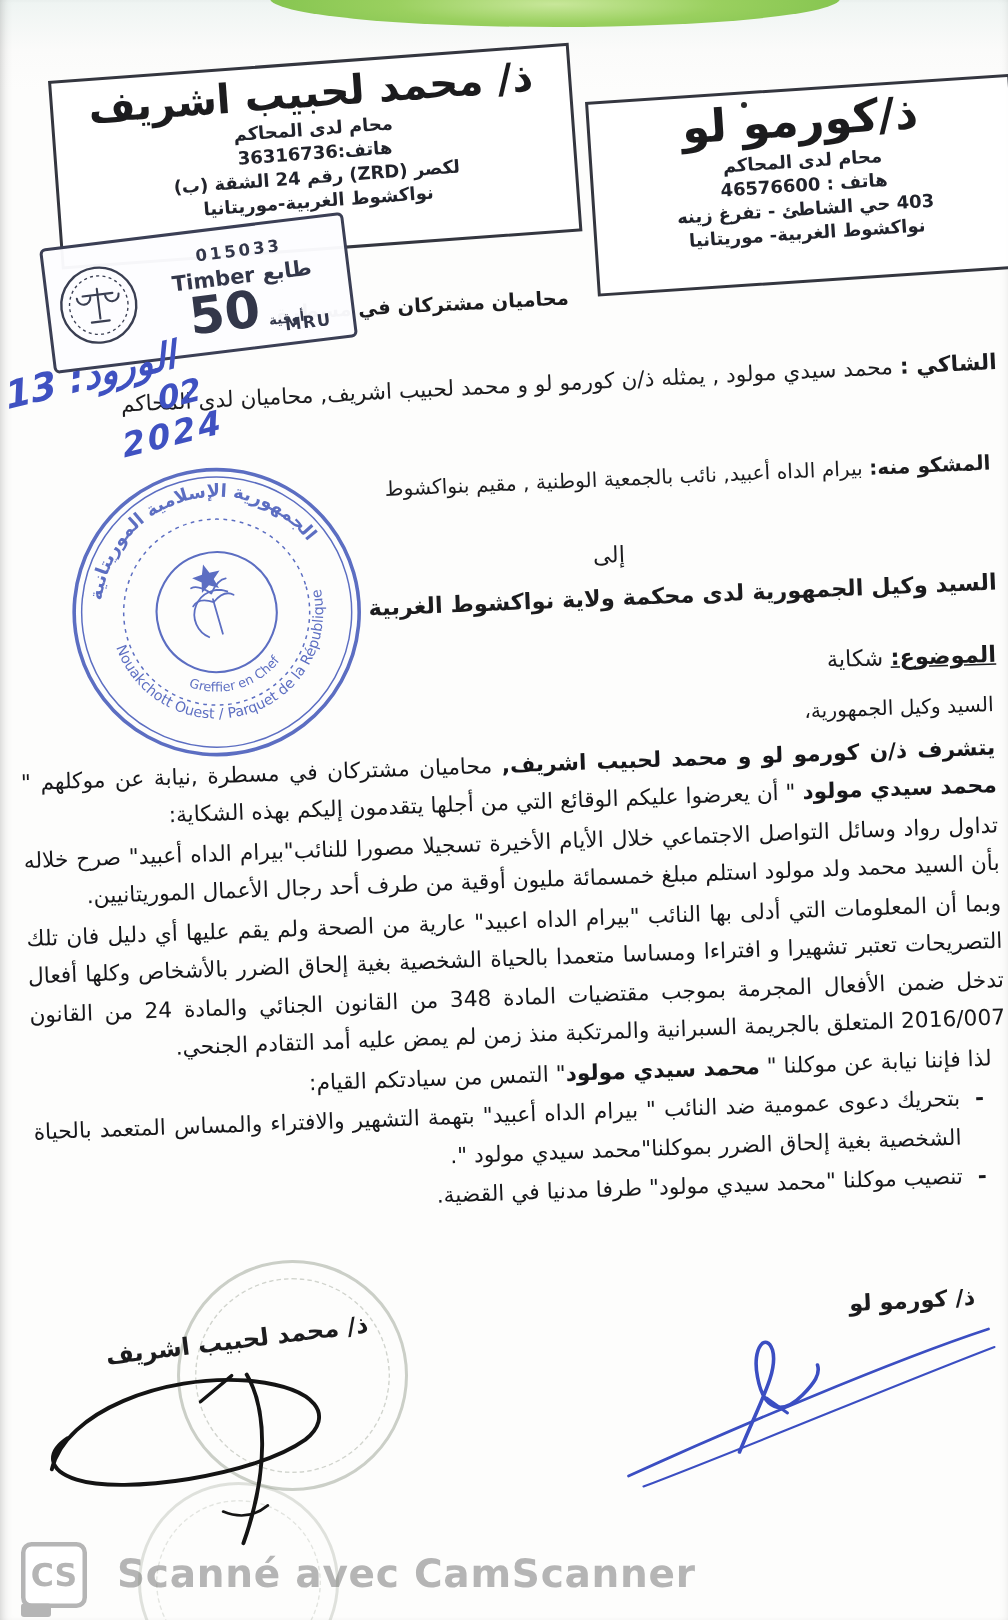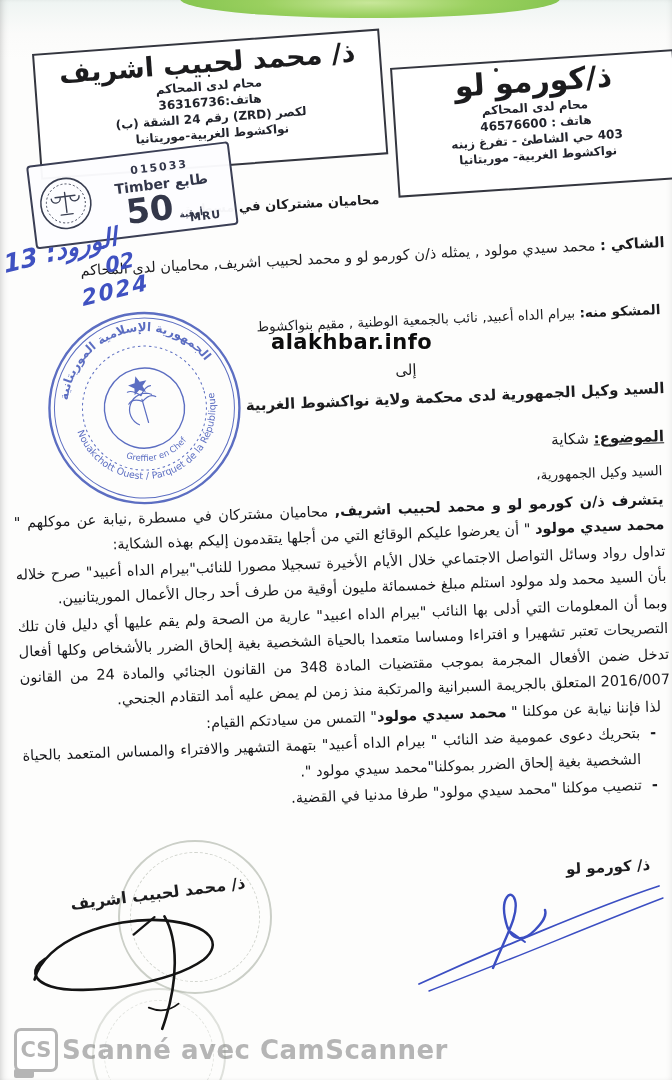--- a/index.html
+++ b/index.html
@@ -68,21 +68,21 @@
   
   .sig-label-right{left:566px;top:858px;font-size:15px;font-weight:bold;transform:rotate(-3deg);white-space:nowrap;}
   .sig-right-svg{left:415px;top:872px;z-index:3;}
   .sig-label-left{left:70px;top:884px;font-size:16px;font-weight:bold;transform:rotate(-7deg);white-space:nowrap;z-index:4;}
   .sig-left-svg{left:18px;top:888px;z-index:4;}
   .ghost-stamp{border-radius:50%;border:2px solid rgba(110,120,100,.35);z-index:1;}
   .ghost-inner{position:absolute;inset:10px;border-radius:50%;border:1px dashed rgba(110,120,100,.3);}
   .ghost1{left:118px;top:840px;width:150px;height:150px;}
   .ghost2{left:92px;top:988px;width:130px;height:130px;opacity:.6;}
   
-  .cs-footer{left:14px;top:1028px;display:flex;align-items:center;gap:4px;color:#b5b5b5;}
+  .cs-footer{left:14px;top:1028px;display:flex;align-items:center;gap:20px;color:#b5b5b5;}
   .cs-logo{position:relative;width:38px;height:38px;border:3px solid #b5b5b5;border-radius:7px;
     display:flex;align-items:center;justify-content:center;font-size:21px;font-weight:bold;background:#fff;}
   .cs-logo::after{content:"";position:absolute;left:-3px;bottom:-9px;width:20px;height:9px;background:#b5b5b5;border-radius:2px;}
   .cs-text{font-size:26px;letter-spacing:.5px;font-weight:bold;}
   
   .speck{width:4px;height:4px;border-radius:50%;background:#2a2a2a;}
 </style>
 </head>
 <body>
 
@@ -135,21 +135,20 @@
   <div class="abs joint rtl">محاميان مشتركان في مسطرة</div>
 
   <div class="abs plaintiff rtl">
     <span class="b">الشاكي :</span><span> محمد سيدي مولود , يمثله ذ/ن كورمو لو و محمد لحبيب اشريف, محاميان لدى المحاكم</span>
   </div>
 
   <div class="abs defendant rtl">
     <span class="b">المشكو منه:</span><span> بيرام الداه أعبيد, نائب بالجمعية الوطنية , مقيم بنواكشوط</span>
   </div>
 
-  <div class="abs watermark">alakhbar.info</div>
 
   <div class="abs recv rtl">
     <div class="l1"><span>الورود:</span> <span>13</span></div>
     <div class="l2">02</div>
     <div class="l3">2024</div>
   </div>
 
   <div class="abs court-stamp">
     <svg width="210" height="210" viewBox="0 0 210 210">
       <defs>

